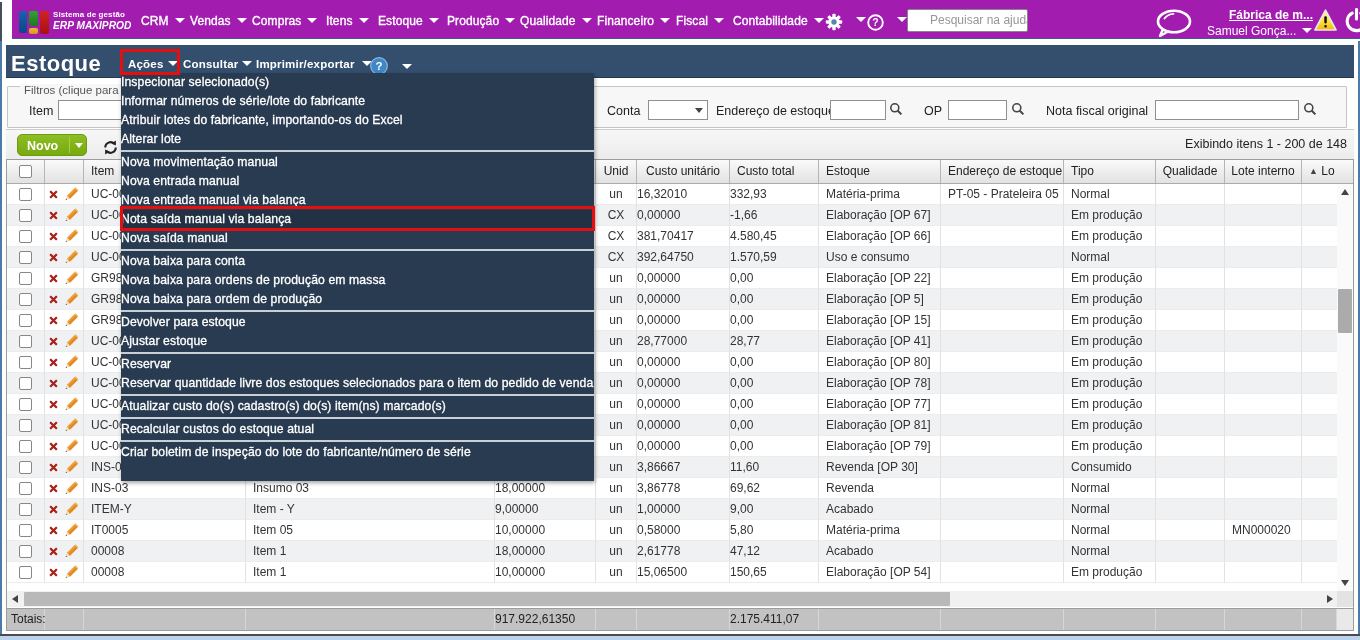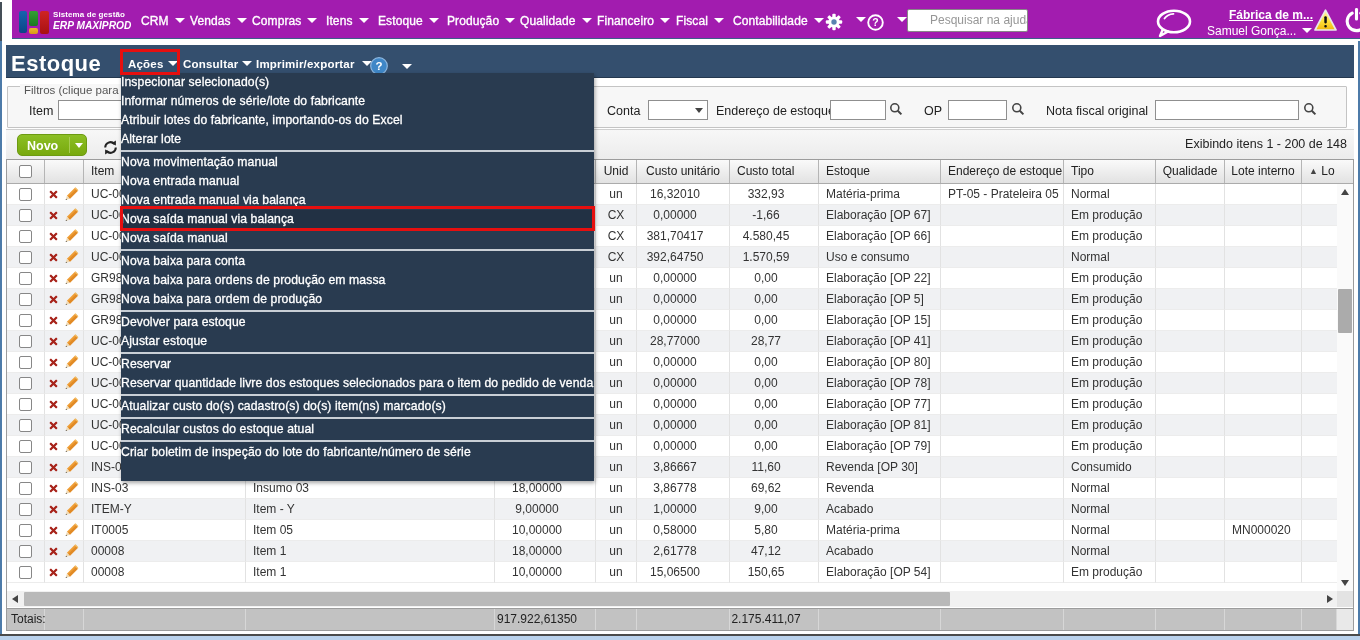--- a/index.html
+++ b/index.html
@@ -37,21 +37,21 @@
 
 #grid{position:absolute;left:6px;top:159px;width:1348px;height:472px;background:#fff;border:1px solid #9c9c9c}
 .row{display:grid;grid-template-columns:38px 39px 162px 249px 101px 41px 93px 89px 122px 123px 92px 69px 77px 35px;height:21px}
 .row.g{background:#f0f1f3}
 .hrow{height:24px;background:linear-gradient(#fafafa,#e2e2e2);border-bottom:1px solid #ababab}
 .hrow .c{border-right:1px solid #b5b5b5;color:#222;font-size:12px;line-height:23px}
 .c{overflow:hidden;white-space:nowrap;font-size:12px;color:#333;line-height:20px;border-right:1px solid #e2e2e2;border-bottom:1px solid #ececec}
 .hrow .c{border-bottom:none}
 .c.nb{border-right:none}
 .tl{text-align:left;padding-left:7px}
-.tr{text-align:center;padding-right:16px}
+.tr{text-align:left;padding-right:16px}
 .tc{text-align:center}
 .hx{}
 .sort{font-size:9px;color:#444;vertical-align:1px}
 .cc{display:flex;align-items:center;justify-content:center}
 .cb{display:inline-block;width:13px;height:13px;background:#fff;border:1px solid #878787;border-radius:2px}
 .ic{display:flex;align-items:center;justify-content:center;gap:6px}
 
 #vsb{position:absolute;right:0;top:24px;width:16px;height:407px;background:#fafafa}
 #vsb .btn{position:absolute;left:0;width:16px;height:16px;display:flex;align-items:center;justify-content:center}
 #vsb .thumb{position:absolute;left:1px;top:105px;width:14px;height:44px;background:#ababab;border-radius:1px}
@@ -825,21 +825,21 @@
 
  <div id="menu">
 <div class="mi">Inspecionar selecionado(s)</div>
 <div class="mi">Informar números de série/lote do fabricante</div>
 <div class="mi">Atribuir lotes do fabricante, importando-os do Excel</div>
 <div class="mi">Alterar lote</div>
 <div class="msep"></div>
 <div class="mi">Nova movimentação manual</div>
 <div class="mi">Nova entrada manual</div>
 <div class="mi">Nova entrada manual via balança</div>
-<div class="mi hl">Nova saída manual via balança</div>
+<div class="mi hl">Nota saída manual via balança</div>
 <div class="mi">Nova saída manual</div>
 <div class="msep"></div>
 <div class="mi">Nova baixa para conta</div>
 <div class="mi">Nova baixa para ordens de produção em massa</div>
 <div class="mi">Nova baixa para ordem de produção</div>
 <div class="msep"></div>
 <div class="mi">Devolver para estoque</div>
 <div class="mi">Ajustar estoque</div>
 <div class="msep"></div>
 <div class="mi">Reservar</div>

